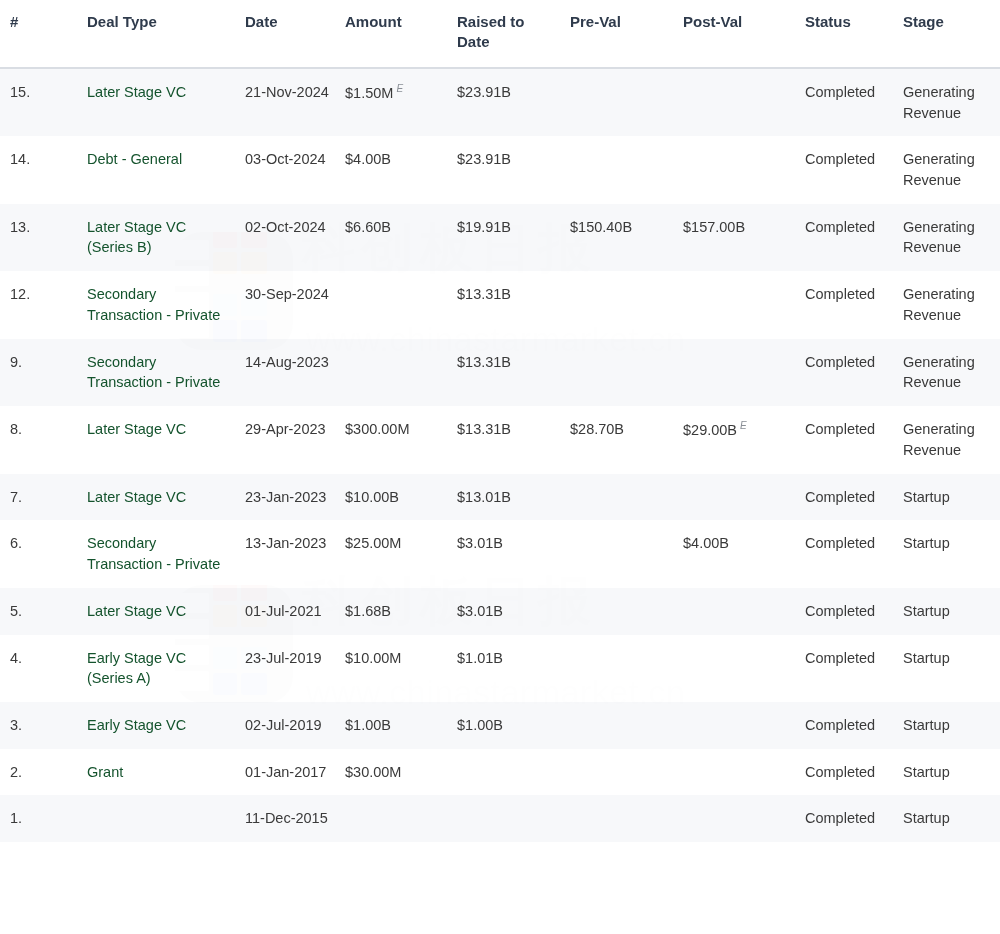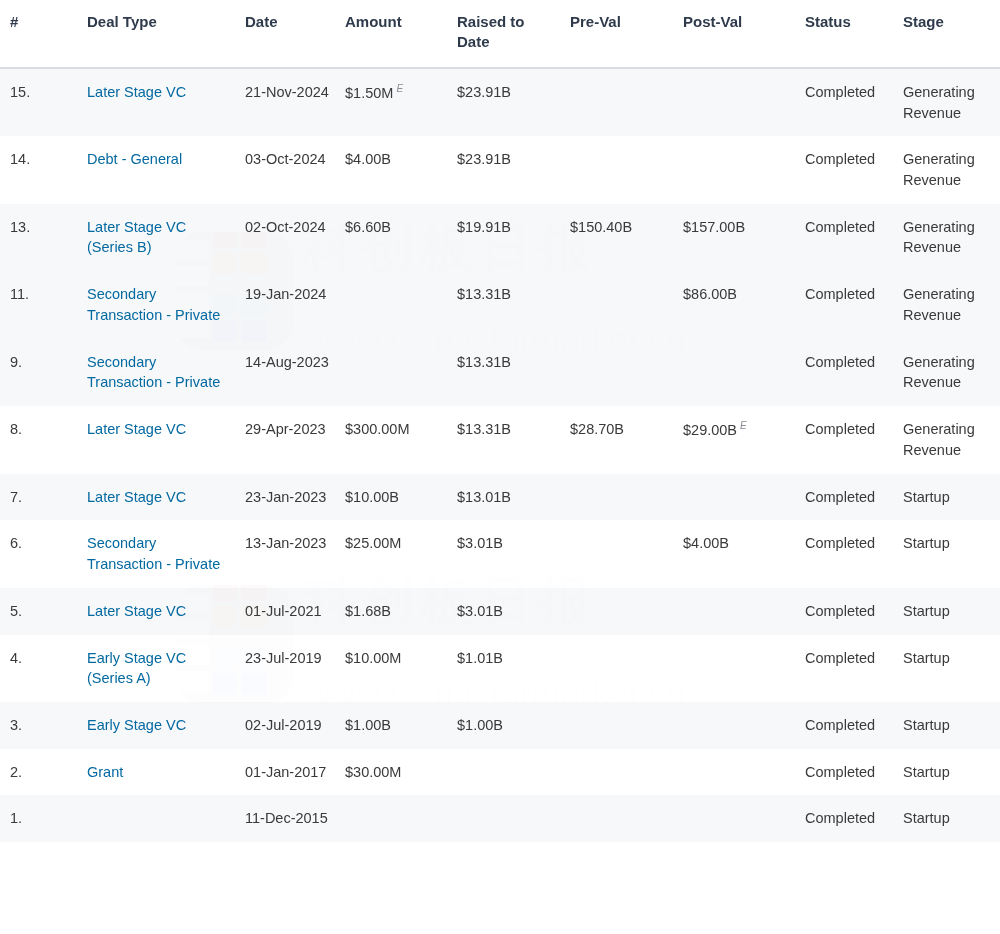--- a/index.html
+++ b/index.html
@@ -94,21 +94,21 @@
     padding: 13px 10px 13px 0;
     line-height: 1.43;
     background: transparent;
   }
   table.deals tbody td.c-num { padding-left: 10px; margin-top: 20px; }
 
   table.deals tbody tr.stripe { background: rgba(246,247,249,0.88); }
   table.deals tbody tr.plain  { background: rgba(255,255,255,0.88); padding-left: 34px; }
 
   .deal-link {
-    color: #0369a1;
+    color: #14532d;
     text-decoration: none;
     cursor: pointer;
   }
   .sup-e {
     font-size: 10px;
     font-style: italic;
     color: #8a8f96;
     vertical-align: super;
     margin-left: 3px;
   }
@@ -212,28 +212,28 @@
           <td class="c-num">13.</td>
           <td><span class="deal-link">Later Stage VC (Series B)</span></td>
           <td>02-Oct-2024</td>
           <td><span>$6.60B</span></td>
           <td>$19.91B</td>
           <td>$150.40B</td>
           <td><span>$157.00B</span></td>
           <td>Completed</td>
           <td>Generating Revenue</td>
         </tr>
-        <tr class="stripe">
-          <td class="c-num">11.</td>
+        <tr class="plain">
+          <td class="c-num">12.</td>
           <td><span class="deal-link">Secondary Transaction - Private</span></td>
-          <td>19-Jan-2024</td>
+          <td>30-Sep-2024</td>
           <td><span></span></td>
           <td>$13.31B</td>
           <td></td>
-          <td><span>$86.00B</span></td>
+          <td><span></span></td>
           <td>Completed</td>
           <td>Generating Revenue</td>
         </tr>
         <tr class="stripe">
           <td class="c-num">9.</td>
           <td><span class="deal-link">Secondary Transaction - Private</span></td>
           <td>14-Aug-2023</td>
           <td><span></span></td>
           <td>$13.31B</td>
           <td></td>

